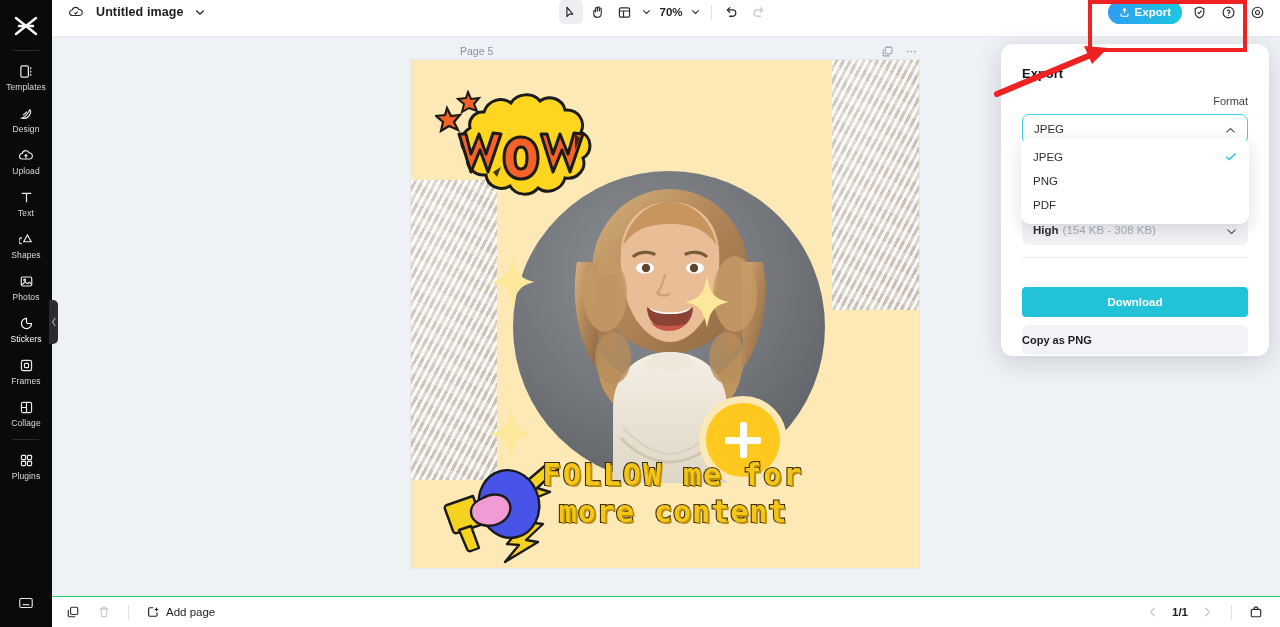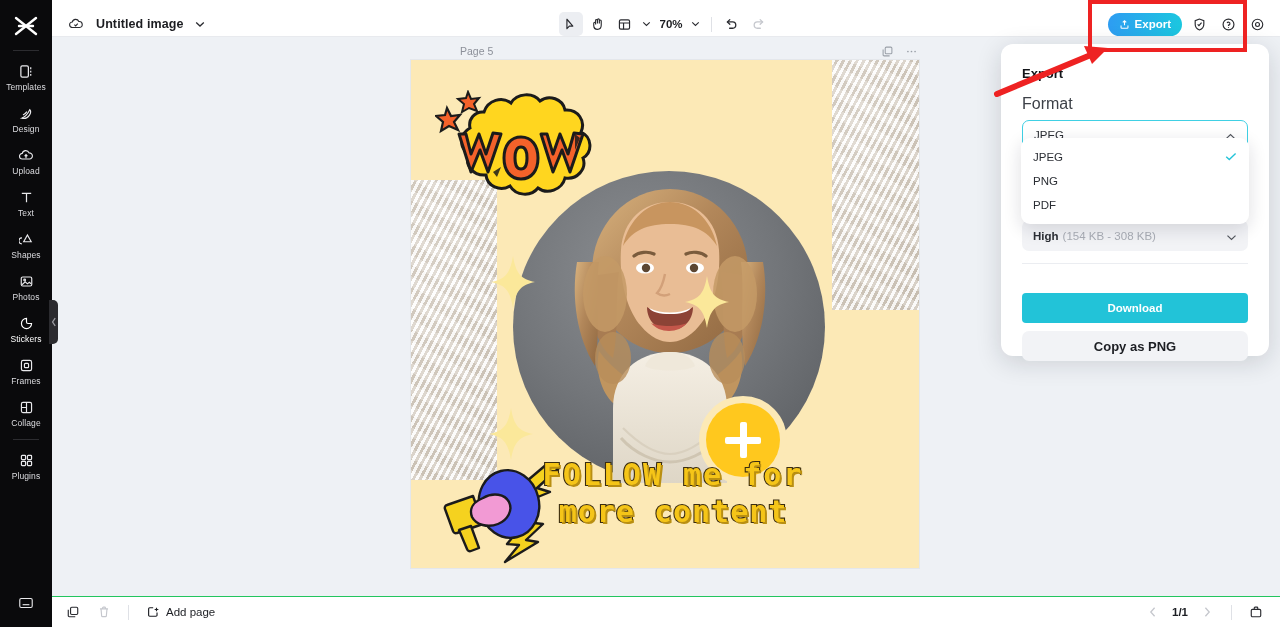--- a/index.html
+++ b/index.html
@@ -30,21 +30,21 @@
   .collapse-handle {
     position: absolute; left: 49px; top: 300px; width: 9px; height: 44px;
     background: #2b2b2f; border-radius: 0 5px 5px 0; z-index: 31;
     display: flex; align-items: center; justify-content: center; cursor: pointer;
   }
   .collapse-handle svg { stroke: #9b9ba1; }
 
   
   .topbar {
     position: absolute; left: 49px; top: 0; right: 0; height: 37px;
-    background: #ffffff; display: flex; align-items: flex-end; z-index: 20;
+    background: #ffffff; display: flex; align-items: flex-start; z-index: 20;
     border-bottom: 1px solid #e8eaee;
   }
   .tb-left { display: flex; align-items: center; gap: 8px; padding-left: 15px; }
   .tb-title { font-size: 12.5px; color: #1c1d21; font-weight: 600; letter-spacing: .1px; }
   .ico-btn {
     width: 24px; height: 24px; display:flex; align-items:center; justify-content:center;
     border-radius: 5px; cursor: pointer; color: #2a2b30;
   }
   .ico-btn.sel { background: #eceef2; }
   .ico-btn.dis { color: #c5c7cd; cursor: default; }
@@ -117,42 +117,42 @@
   }
   .follow-text .l2 { display:block; letter-spacing: 1px; }
 
   
   .export-panel {
     position: absolute; left: 1001px; top: 44px; width: 268px; height: 312px;
     background: #fff; border-radius: 12px; box-shadow: 0 6px 26px rgba(20,24,40,.16);
     padding: 14px 21px 0; z-index: 40;
   }
   .ep-title { font-size: 13px; font-weight: 700; color: #13151a; margin-top: 8px; }
-  .ep-sub { font-size: 16px; color: #3d4148; margin-top: 14px; }
+  .ep-sub { font-size: 11px; color: #3d4148; margin-top: 14px; text-align: right; }
   .select-box {
     margin-top: 7px; height: 30px; border: 1.4px solid #3fd0e4; border-radius: 7px;
     display: flex; align-items: center; padding: 0 11px; cursor: pointer;
   }
   .select-box .sv { font-size: 11.5px; color: #2b2e34; }
   .select-box .chev { margin-left: auto; color: #53575e; }
   .select-box.quality {
     border: none; background: #f2f3f6; margin-top: 8px; height: 31px;
   }
   .q-strong { font-size: 11.5px; color: #2b2e34; font-weight: 700; }
   .q-light { font-size: 11.5px; color: #a9adb5; margin-left: 4px; }
   .ep-hr { height:1px; background:#ebedf1; margin: 12px 0 0; }
   .dl-btn {
     margin-top: 29px; height: 30px; border-radius: 4px; background: #22c3d8;
     color: #fff; font-size: 11.5px; font-weight: 700;
     display:flex; align-items:center; justify-content:center; cursor: pointer;
   }
   .copy-btn {
     margin-top: 8px; height: 30px; border-radius: 7px; background: #f2f3f6;
-    color: #1c1e23; font-size: 13px; font-weight: 700;
-    display:flex; align-items:center; justify-content:center; cursor: pointer;
+    color: #1c1e23; font-size: 11px; font-weight: 700;
+    display:flex; align-items:center; cursor: pointer;
   }
   .dropdown {
     position: absolute; left: 1021px; top: 138px; width: 228px; background: #fff;
     border-radius: 9px; box-shadow: 0 5px 18px rgba(20,24,40,.14); padding: 7px 0;
     z-index: 50;
   }
   .dd-item {
     height: 24px; display: flex; align-items: center; padding: 0 12px;
     font-size: 11.5px; color: #2b2e34; cursor: pointer;
   }

